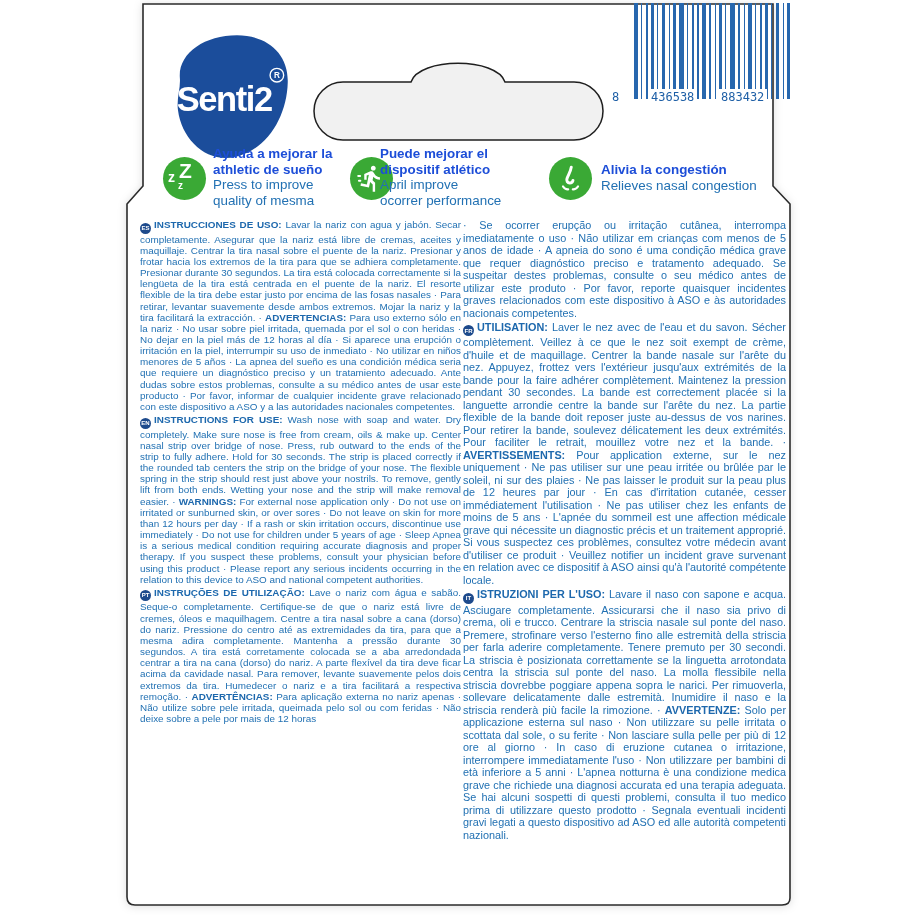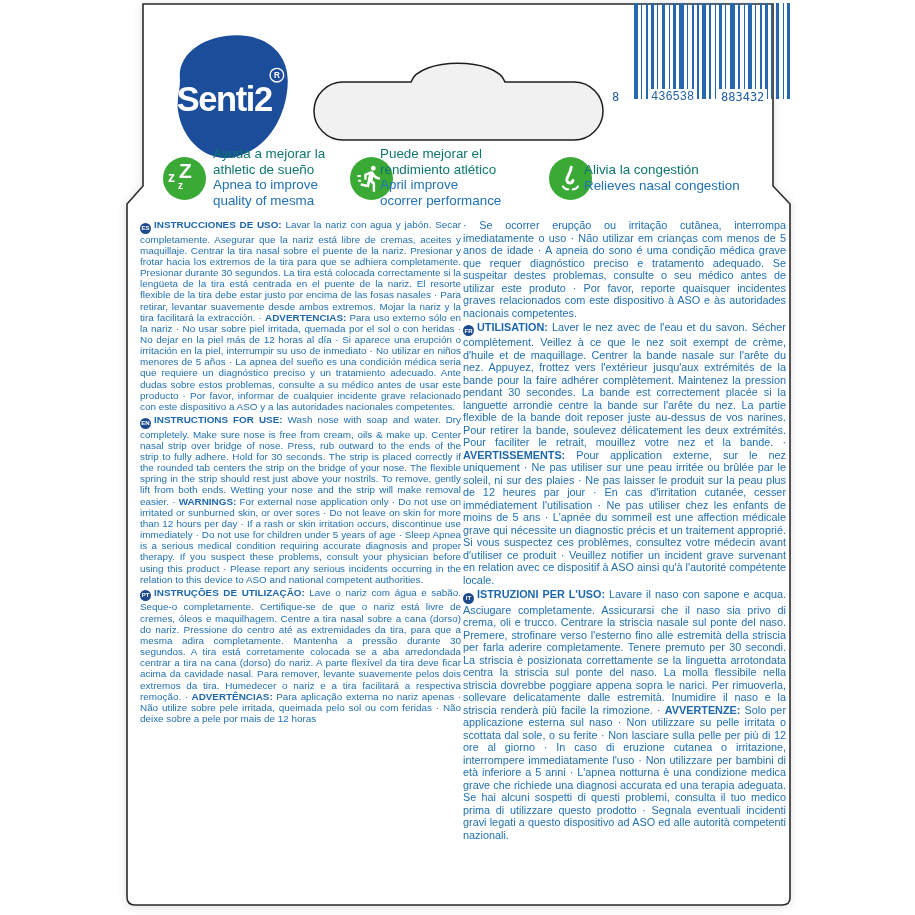--- a/index.html
+++ b/index.html
@@ -17,27 +17,27 @@
   
   #logo{left:158px;top:28px;width:138px;height:136px;}
 
   
   #barcode{left:612px;top:3px;width:180px;height:101px;}
   #barcode-bars{position:absolute;left:22px;right:2px;top:0;height:96px;display:flex;justify-content:space-between;align-items:flex-start;}
   .bc-bar{height:96px;background:#2767ae;flex:0 0 auto;}
   .bc-digit{position:absolute;bottom:0;color:#1e5fa6;background:#ffffff;
     font-family:"DejaVu Sans Mono",monospace;font-size:12px;line-height:14px;padding:1px 3px 0 3px;}
   #bc-first{left:0;background:transparent;padding-left:0;}
-  #bc-g1{left:36px;font-family:Liberation Mono, monospace;}
+  #bc-g1{left:36px;}
   #bc-g2{left:106px;}
 
   
   .benefit-circle{position:absolute;width:43px;height:43px;border-radius:50%;background:#3aa935;color:#fff;}
   .benefit-text{position:absolute;color:#2271b3;font-size:13.4px;line-height:15.6px;}
-  .benefit-text .b{font-weight:normal;color:#0f766e;}
+  .benefit-text .b{font-weight:bold;color:#1d4ed8;}
   .icon-svg{width:100%;height:100%;display:block;}
   .zzz{position:absolute;color:#fff;font-weight:bold;font-family:"Liberation Sans",sans-serif;}
 
   
   .col{position:absolute;top:219px;height:690px;overflow:hidden;text-align:justify;color:#2271b3;}
   #col-left{left:140px;width:321px;font-size:9.9px;line-height:11.15px;}
   #col-right{left:463px;width:323px;font-size:10.85px;line-height:12.5px;}
   .para{margin:0 0 2px 0;}
   .bold{font-weight:bold;color:#1d68ad;}
   .lang-badge{display:inline-flex;align-items:center;justify-content:center;
@@ -101,44 +101,44 @@
 
 <div id="benefits">
     <div class="benefit-circle" style="left: 163px; top: 157px;">
       <span class="zzz" style="left:16px;top:2px;font-size:21px;">Z</span>
       <span class="zzz" style="left:5px;top:12px;font-size:14px;">z</span>
       <span class="zzz" style="left:15px;top:23px;font-size:10px;">z</span>
     </div>
     <div class="benefit-text" style="left: 213px; top: 146px; width: 132px;">
       <div class="b">Ayuda a mejorar la</div>
       <div class="b">athletic de sueño</div>
-      <div>Apnea to improve</div>
+      <div>Press to improve</div>
       <div>quality of mesma</div>
     </div>
     <div class="benefit-circle" style="left: 350px; top: 157px;">
       <svg class="icon-svg" viewBox="0 0 24 24" style="padding:7px;box-sizing:border-box;">
         <path fill="#ffffff" d="M13.49 5.48c1.1 0 2-.9 2-2s-.9-2-2-2-2 .9-2 2 .9 2 2 2zm-3.6 13.9l1-4.4 2.1 2v6h2v-7.5l-2.1-2 .6-3c1.3 1.5 3.3 2.5 5.5 2.5v-2c-1.9 0-3.5-1-4.3-2.4l-1-1.6c-.4-.6-1-1-1.7-1-.3 0-.5.1-.8.1l-5.2 2.2v4.7h2v-3.4l1.8-.7-1.6 8.1-4.9-1-.4 2 7 1.4z"></path>
         <rect x="0.2" y="9" width="3.2" height="1.7" rx="0.8" fill="#ffffff"></rect>
         <rect x="0.8" y="13" width="2.8" height="1.7" rx="0.8" fill="#ffffff"></rect>
       </svg>
     </div>
     <div class="benefit-text" style="left: 380px; top: 146px; width: 150px;">
       <div class="b">Puede mejorar el</div>
-      <div class="b">rendimiento atlético</div>
+      <div class="b">dispositif atlético</div>
       <div>April improve</div>
       <div>ocorrer performance</div>
     </div>
     <div class="benefit-circle" style="left: 549px; top: 157px;">
       <svg class="icon-svg" viewBox="0 0 24 24" style="padding:6px;box-sizing:border-box;">
         <path fill="none" stroke="#ffffff" stroke-width="2.3" stroke-linecap="round" d="M12.6,3.2 C12,7.2 10.2,9.3 9.3,12 C8.7,13.9 9.7,15.4 11.4,15.4 C12.8,15.4 13.7,14.6 13.9,13.5"></path>
         <path fill="none" stroke="#ffffff" stroke-width="1.7" stroke-linecap="round" d="M6.2,18.2 C7.2,19.7 8.7,20.5 10.2,20.4"></path>
         <path fill="none" stroke="#ffffff" stroke-width="1.7" stroke-linecap="round" d="M17.8,18.2 C16.8,19.7 15.3,20.5 13.8,20.4"></path>
       </svg>
     </div>
-    <div class="benefit-text" style="left: 584px; top: 162px; width: 190px;">
+    <div class="benefit-text" style="left: 601px; top: 162px; width: 190px;">
       <div class="b">Alivia la congestión</div>
       <div>Relieves nasal congestion</div>
     </div>
   </div>
 
 <div id="col-left" class="col">
     <p class="para"><span class="lang-badge">ES</span><span class="bold">INSTRUCCIONES DE USO:</span><span> Lavar la nariz con agua y jabón. Secar completamente. Asegurar que la nariz está libre de cremas, aceites y maquillaje. Centrar la tira nasal sobre el puente de la nariz. Presionar y frotar hacia los extremos de la tira para que se adhiera completamente. Presionar durante 30 segundos. La tira está colocada correctamente si la lengüeta de la tira está centrada en el puente de la nariz. El resorte flexible de la tira debe estar justo por encima de las fosas nasales · Para retirar, levantar suavemente desde ambos extremos. Mojar la nariz y la tira facilitará la extracción. · </span><span class="bold">ADVERTENCIAS:</span><span> Para uso externo sólo en la nariz · No usar sobre piel irritada, quemada por el sol o con heridas · No dejar en la piel más de 12 horas al día · Si aparece una erupción o irritación en la piel, interrumpir su uso de inmediato · No utilizar en niños menores de 5 años · La apnea del sueño es una condición médica seria que requiere un diagnóstico preciso y un tratamiento adecuado. Ante dudas sobre estos problemas, consulte a su médico antes de usar este producto · Por favor, informar de cualquier incidente grave relacionado con este dispositivo a ASO y a las autoridades nacionales competentes.</span></p>
     <p class="para"><span class="lang-badge">EN</span><span class="bold">INSTRUCTIONS FOR USE:</span><span> Wash nose with soap and water. Dry completely. Make sure nose is free from cream, oils &amp; make up. Center nasal strip over bridge of nose. Press, rub outward to the ends of the strip to fully adhere. Hold for 30 seconds. The strip is placed correctly if the rounded tab centers the strip on the bridge of your nose. The flexible spring in the strip should rest just above your nostrils. To remove, gently lift from both ends. Wetting your nose and the strip will make removal easier. · </span><span class="bold">WARNINGS:</span><span> For external nose application only · Do not use on irritated or sunburned skin, or over sores · Do not leave on skin for more than 12 hours per day · If a rash or skin irritation occurs, discontinue use immediately · Do not use for children under 5 years of age · Sleep Apnea is a serious medical condition requiring accurate diagnosis and proper therapy. If you suspect these problems, consult your physician before using this product · Please report any serious incidents occurring in the relation to this device to ASO and national competent authorities.</span></p>
     <p class="para"><span class="lang-badge">PT</span><span class="bold">INSTRUÇÕES DE UTILIZAÇÃO:</span><span> Lave o nariz com água e sabão. Seque-o completamente. Certifique-se de que o nariz está livre de cremes, óleos e maquilhagem. Centre a tira nasal sobre a cana (dorso) do nariz. Pressione do centro até as extremidades da tira, para que a mesma adira completamente. Mantenha a pressão durante 30 segundos. A tira está corretamente colocada se a aba arredondada centrar a tira na cana (dorso) do nariz. A parte flexível da tira deve ficar acima da cavidade nasal. Para remover, levante suavemente pelos dois extremos da tira. Humedecer o nariz e a tira facilitará a respectiva remoção. · </span><span class="bold">ADVERTÊNCIAS:</span><span> Para aplicação externa no nariz apenas · Não utilize sobre pele irritada, queimada pelo sol ou com feridas · Não deixe sobre a pele por mais de 12 horas</span></p>
   </div>

